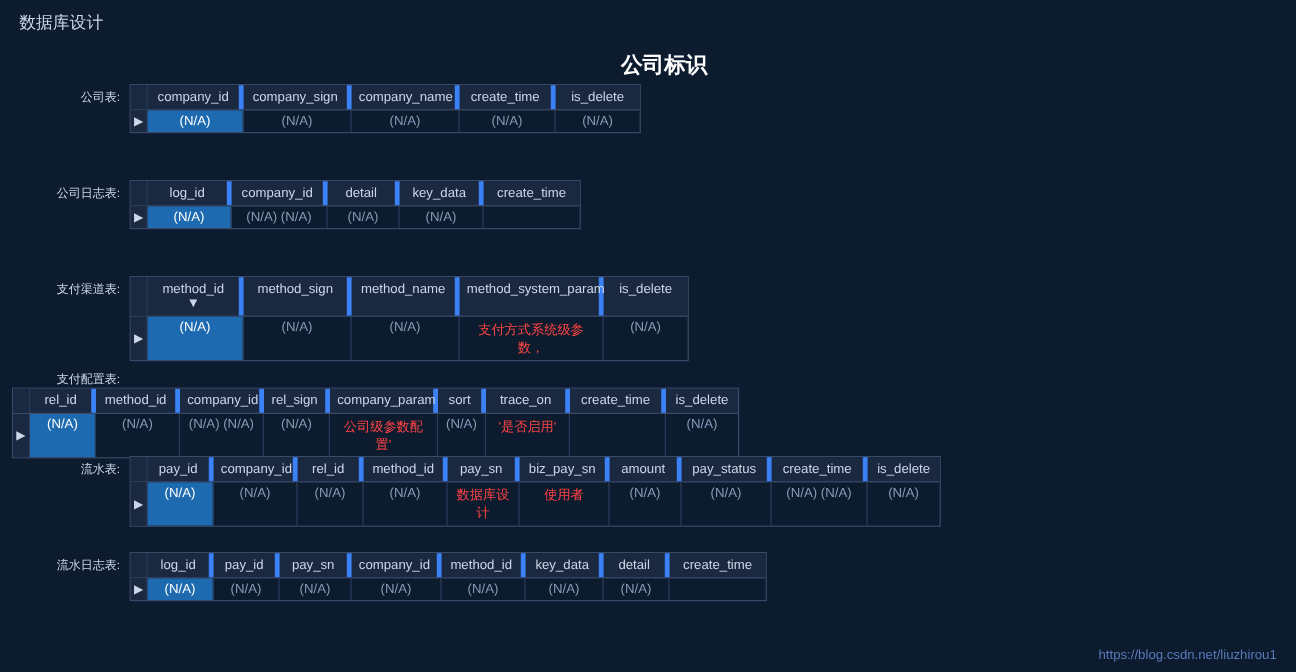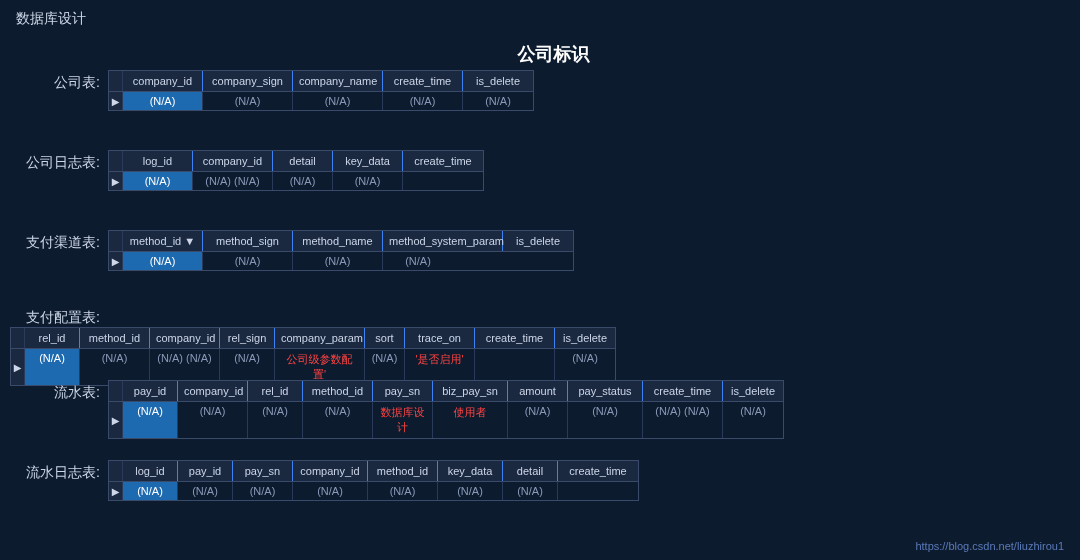--- a/index.html
+++ b/index.html
@@ -33,21 +33,21 @@
       padding-left: 27px;
     }
 
     .section {
       position: absolute;
       display: flex;
       align-items: flex-start;
     }
 
     .section-label {
-      font-size: 14px;
+      font-size: 10px;
       color: #ccd6e8;
       white-space: nowrap;
       padding-top: 4px;
       min-width: 80px;
       text-align: right;
       margin-right: 8px;
     }
 
     .table-box {
       border: 1px solid #3a4a6a;
@@ -74,21 +74,21 @@
     }
 
     .cell:last-child {
       border-right: none;
     }
 
     .cell-header {
       padding: 4px 6px;
       font-size: 11px;
       color: #ccd6e8;
-      border-right: 1px solid #3b82f6;
+      border-right: 4px solid #3b82f6;
       min-width: 60px;
       text-align: center;
     }
 
     .cell-header:last-child {
       border-right: none;
     }
 
     .cell-highlight {
       background-color: #1e6ab0;
@@ -176,20 +176,21 @@
           <div class="cell-header" style="min-width: 90px; width: 90px;">method_sign</div>
           <div class="cell-header" style="min-width: 90px; width: 90px;">method_name</div>
           <div class="cell-header" style="min-width: 120px; width: 120px;">method_system_param</div>
           <div class="cell-header" style="min-width: 70px; width: 70px;">is_delete</div>
         </div>
         <div class="table-row">
           <div class="row-indicator">▶</div>
           <div class="cell cell-highlight" style="min-width: 80px; width: 80px;">(N/A)</div>
           <div class="cell" style="min-width: 90px; width: 90px;">(N/A)</div>
           <div class="cell" style="min-width: 90px; width: 90px;">(N/A)</div>
+          <div class="cell cell-red" style="min-width: 120px; width: 120px; font-size: 11px;">支付方式系统级参数，</div>
           <div class="cell" style="min-width: 70px; width: 70px;">(N/A)</div>
         </div>
       </div>
     </div>
     <div class="section" style="top: 305px; left: 10px; flex-direction: column;">
       <div class="section-label" style="min-width: 90px;">支付配置表:</div>
       <div class="table-box">
         <div class="table-header">
           <div style="width: 14px; border-right: 1px solid rgb(42, 58, 90); background-color: rgb(26, 40, 64);"></div>
           <div class="cell-header" style="min-width: 55px; width: 55px;">rel_id</div>

